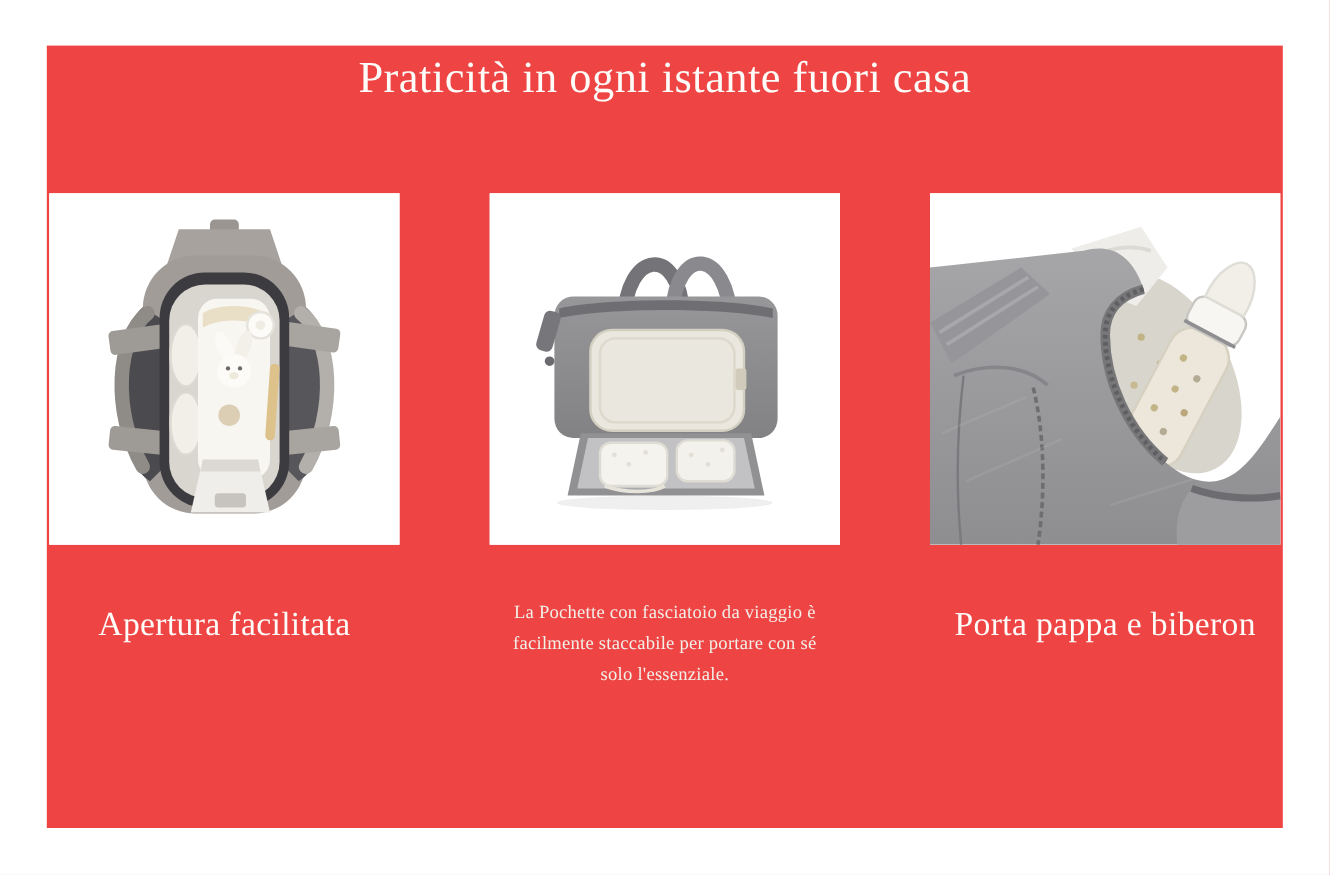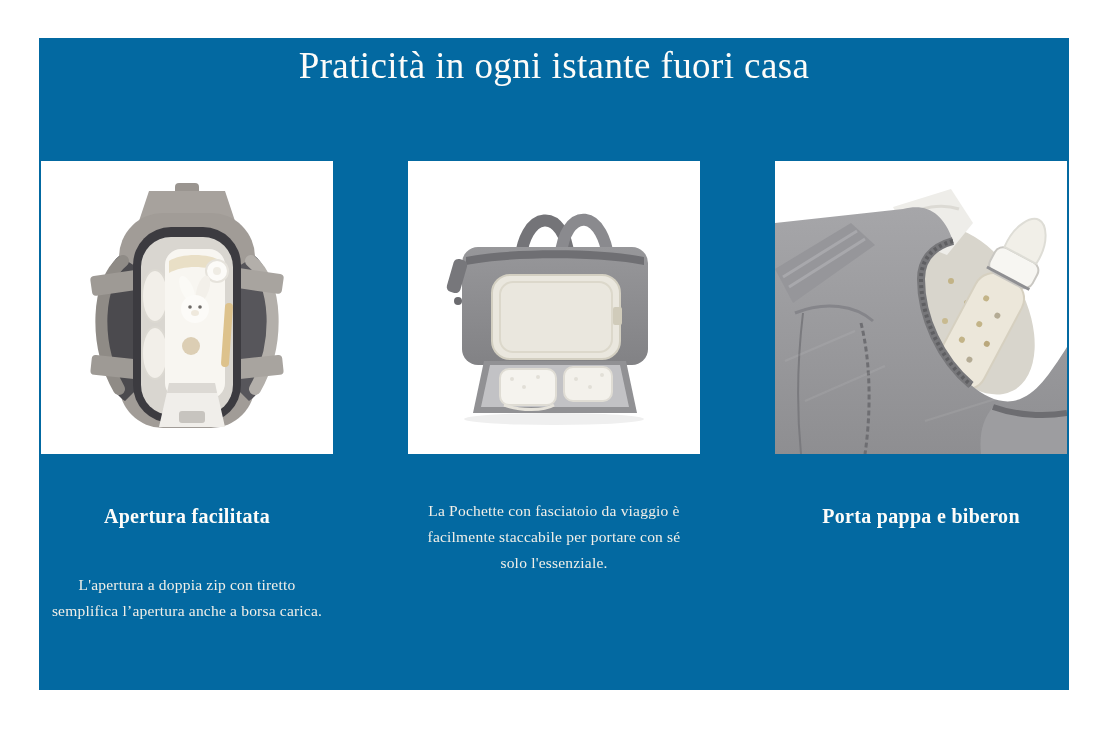--- a/index.html
+++ b/index.html
@@ -32,42 +32,42 @@
     justify-content: space-between;
   }
   .card { width: 292px; text-align: center; }
   .tile {
     width: 292px; height: 293px;
     background: #ffffff;
   }
   .tile svg { display: block; width: 100%; height: 100%; }
   .card-title {
     margin: 50px 0 0 0;
-    font-size: 20px;
-    font-weight: 700;
+    font-size: 28px;
+    font-weight: 400;
     line-height: 1.2;
     letter-spacing: 0.3px;
     color: #fdfcf9;
     white-space: nowrap;
   }
   .card-body {
     margin: 44px 0 0 0;
     font-size: 15.5px;
     font-weight: 400;
     line-height: 1.68;
     letter-spacing: 0.2px;
     color: #f1efe8;
     white-space: nowrap;
   }
 </style>
 </head>
 <body>
 
 <div class="page">
-  <section class="feature-section" style="background: #0369a1;">
+  <section class="feature-section" style="background: #ef4444;">
 
     <h2 class="section-title">Praticità in ogni istante fuori casa</h2>
 
     <div class="cards-row">
 
       <div class="card">
         <div class="tile">
           <svg viewBox="0 0 292 293" xmlns="http://www.w3.org/2000/svg">
             <rect width="292" height="293" fill="#ffffff"></rect>
 
@@ -109,21 +109,20 @@
             <ellipse cx="154" cy="152" rx="4" ry="3" fill="#efe9dd"></ellipse>
 
             <circle cx="150" cy="185" r="9" fill="#cdb894" opacity="0.65"></circle>
 
             <path d="M128,222 h46 l10,44 h-66 z" fill="#f0eeea"></path>
             <path d="M128,222 h46 l2,10 h-50 z" fill="#dcd9d4"></path>
             <rect x="138" y="250" width="26" height="12" rx="3" fill="#c7c4bf"></rect>
           </svg>
         </div>
         <h3 class="card-title">Apertura facilitata</h3>
-        <p class="card-body">L'apertura a doppia zip con tiretto<br>semplifica l’apertura anche a borsa carica.</p>
       </div>
 
       <div class="card">
         <div class="tile">
           <svg viewBox="0 0 292 293" xmlns="http://www.w3.org/2000/svg">
             <defs>
               <linearGradient id="g2" x1="0" y1="0" x2="0" y2="1">
                 <stop offset="0" stop-color="#97979a"></stop>
                 <stop offset="1" stop-color="#828285"></stop>
               </linearGradient>

